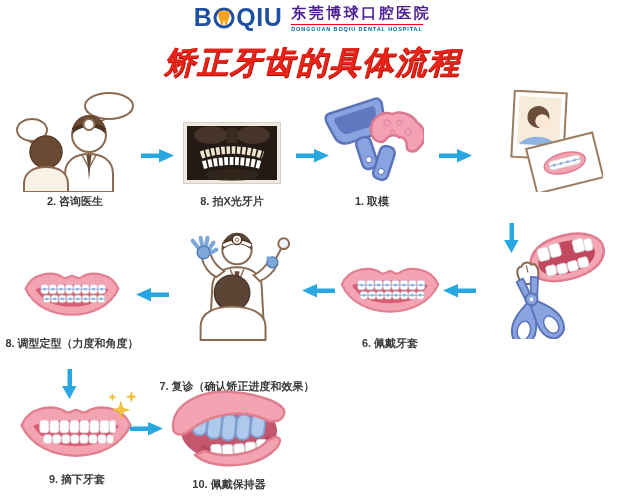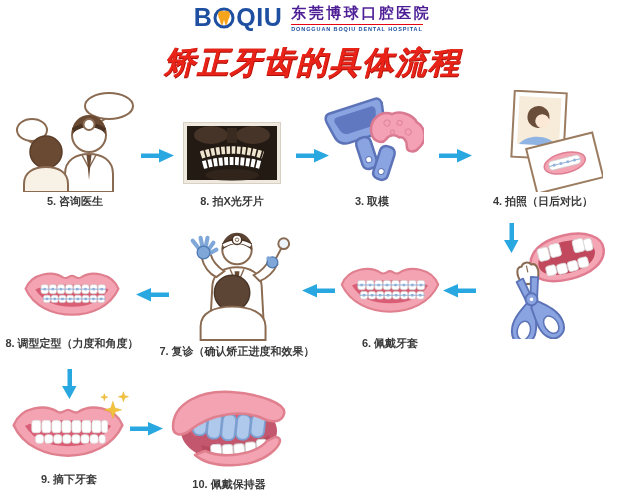--- a/index.html
+++ b/index.html
@@ -64,21 +64,21 @@
         <path d="M76.5 65 L81.5 65 L80.5 74 L79 90 L77.5 74 Z" fill="#6b4a33"></path>
         <circle cx="79" cy="45" r="17" fill="#ffffff" stroke="#8a6b52" stroke-width="2"></circle>
         <path d="M62 42 A17 17 0 0 1 96 42 L96 45 Q88 34 79 34 Q70 34 62 45 Z" fill="#6b4a33"></path>
         <path d="M63 40 Q79 30 95 40" fill="none" stroke="#4a3322" stroke-width="4"></path>
         <circle cx="79" cy="34.5" r="5.5" fill="#ffffff" stroke="#8a6b52" stroke-width="2"></circle>
 
         <circle cx="36" cy="62" r="16" fill="#6b4a33" stroke="#5a3c28" stroke-width="1.5"></circle>
         <path d="M14 102 L14 94 C14 82 24 77 36 77 C48 77 58 82 58 94 L58 102 Z" fill="#f8f2e6" stroke="#8a6b52" stroke-width="2"></path>
       </svg>
     </div>
-    <div class="step-label">5. 咨询医生</div>
+    <div class="step-label">2. 咨询医生</div>
   </div>
 
   <div class="arrow" style="left:141px; top:148px;">
     <svg width="33" height="15" viewBox="0 0 33 15">
         <path d="M0 5.5 h18 v-4.5 L33 7.5 18 14.5 v-4.5 H0 Z" fill="#29a7e0"></path>
       </svg>
   </div>
 
   <div class="step" style="left:176px; top:90px; width:112px;">
     <div class="icon-wrap icon-bottom" style="width:112px; height:102px; padding-bottom:0;">
@@ -117,21 +117,21 @@
           <rect x="62" y="56" width="15" height="34" rx="6" fill="#8aa4e2" stroke="#5c73b8" stroke-width="2.5"></rect>
           <circle cx="69.5" cy="82" r="3" fill="#ffffff" stroke="#5c73b8"></circle>
           <path d="M48 48 C42 36 50 24 62 24 C68 18 82 18 88 24 C98 26 104 38 98 48 C96 54 88 56 86 50 C84 44 80 42 76 44 C72 42 66 44 64 50 C62 56 52 56 48 48 Z" fill="#f4a0b5" stroke="#d97a92" stroke-width="2.5" stroke-linejoin="round"></path>
           <circle cx="60" cy="34" r="3" fill="none" stroke="#e289a0" stroke-width="1.2"></circle>
           <circle cx="72" cy="30" r="2.5" fill="none" stroke="#e289a0" stroke-width="1.2"></circle>
           <circle cx="83" cy="36" r="3" fill="none" stroke="#e289a0" stroke-width="1.2"></circle>
           <circle cx="68" cy="41" r="2" fill="none" stroke="#e289a0" stroke-width="1.2"></circle>
         </g>
       </svg>
     </div>
-    <div class="step-label">3. 取模</div>
+    <div class="step-label">1. 取模</div>
   </div>
 
   <div class="arrow" style="left:439px; top:148px;">
     <svg width="33" height="15" viewBox="0 0 33 15">
         <path d="M0 5.5 h18 v-4.5 L33 7.5 18 14.5 v-4.5 H0 Z" fill="#29a7e0"></path>
       </svg>
   </div>
 
   <div class="step" style="left:480px; top:90px; width:126px;">
     <div class="icon-wrap" style="width:126px; height:102px;">
@@ -150,21 +150,20 @@
           <ellipse cx="82" cy="73" rx="21" ry="10" fill="#f3a3b2" stroke="#df7d92" stroke-width="1.5"></ellipse>
           <rect x="66" y="68" width="32" height="9" rx="4" fill="#ffffff" stroke="#cccccc" stroke-width="0.7"></rect>
           <line x1="66" y1="72.5" x2="98" y2="72.5" stroke="#8fb0d9" stroke-width="1"></line>
           <rect x="70" y="71.2" width="2.4" height="2.6" fill="#8fb0d9"></rect>
           <rect x="77" y="71.2" width="2.4" height="2.6" fill="#8fb0d9"></rect>
           <rect x="84" y="71.2" width="2.4" height="2.6" fill="#8fb0d9"></rect>
           <rect x="91" y="71.2" width="2.4" height="2.6" fill="#8fb0d9"></rect>
         </g>
       </svg>
     </div>
-    <div class="step-label">4. 拍照（日后对比）</div>
   </div>
 
   <div class="arrow" style="left:504px; top:223px;">
     <svg width="15" height="30" viewBox="0 0 15 30">
         <path d="M5.5 0 h4.5 v17 h4.5 L7.5 30 0 17 h5.5 Z" fill="#29a7e0"></path>
       </svg>
   </div>
 
   <div class="step" style="left:478px; top:226px; width:146px;">
     <div class="icon-wrap" style="width:146px; height:114px;">
@@ -253,21 +252,21 @@
     </div>
     <div class="step-label">6. 佩戴牙套</div>
   </div>
 
   <div class="arrow" style="left:302px; top:283px;">
     <svg width="33" height="15" viewBox="0 0 33 15">
         <path d="M33 5.5 h-18 v-4.5 L0 7.5 15 14.5 v-4.5 H33 Z" fill="#29a7e0"></path>
       </svg>
   </div>
 
-  <div class="step" style="left:174px; top:228px; width:126px;">
+  <div class="step" style="left:174px; top:228px; width:126px;gap:35px;">
     <div class="icon-wrap" style="width:126px; height:114px;">
       <svg width="120" height="112" viewBox="0 0 122 112">
 
         <path d="M34 92 L36 56 C37 44 48 38 61 38 C74 38 85 44 86 56 L88 92 Z" fill="#ffffff" stroke="#8a6b52" stroke-width="2"></path>
         <path d="M54 40 L61 56 L68 40" fill="none" stroke="#8a6b52" stroke-width="1.5"></path>
         <path d="M58.5 42 L63.5 42 L62 58 L60 58 Z" fill="#6b4a33"></path>
 
         <path d="M40 48 C32 44 27 36 25 28 L34 24 C36 32 42 38 48 42 Z" fill="#ffffff" stroke="#8a6b52" stroke-width="2"></path>
         <g stroke="#7fa8d9" stroke-width="4.2" stroke-linecap="round">
           <line x1="23" y1="20" x2="16" y2="11"></line>
@@ -351,21 +350,21 @@
     </div>
     <div class="step-label">8. 调型定型（力度和角度）</div>
   </div>
 
   <div class="arrow" style="left:62px; top:369px;">
     <svg width="15" height="30" viewBox="0 0 15 30">
         <path d="M5.5 0 h4.5 v17 h4.5 L7.5 30 0 17 h5.5 Z" fill="#29a7e0"></path>
       </svg>
   </div>
 
-  <div class="step" style="left:4px; top:386px; width:130px;">
+  <div class="step" style="left:12px; top:386px; width:130px;">
     <div class="icon-wrap" style="width:130px; height:84px;">
       <svg width="126" height="80" viewBox="0 0 132 82">
         <path d="M8 38 C16 18 42 16 54 24 C59 27 61 22 65 22 C69 22 71 27 76 24 C88 16 114 18 122 38 C112 60 88 70 65 70 C42 70 18 60 8 38 Z" fill="#f3a3b2" stroke="#e0808f" stroke-width="2.5" stroke-linejoin="round"></path>
         <path d="M20 39 C32 31 98 31 110 39 C100 54 86 60 65 60 C44 60 30 54 20 39 Z" fill="#d95d74"></path>
         <g fill="#ffffff" stroke="#dddddd" stroke-width="0.8">
           <rect x="27" y="33" width="9.5" height="13" rx="3"></rect>
             <rect x="37.5" y="33" width="9.5" height="13" rx="3"></rect>
           <rect x="48" y="33" width="9.5" height="13" rx="3"></rect>
             <rect x="58.5" y="33" width="9.5" height="13" rx="3"></rect>
           <rect x="69" y="33" width="9.5" height="13" rx="3"></rect>

